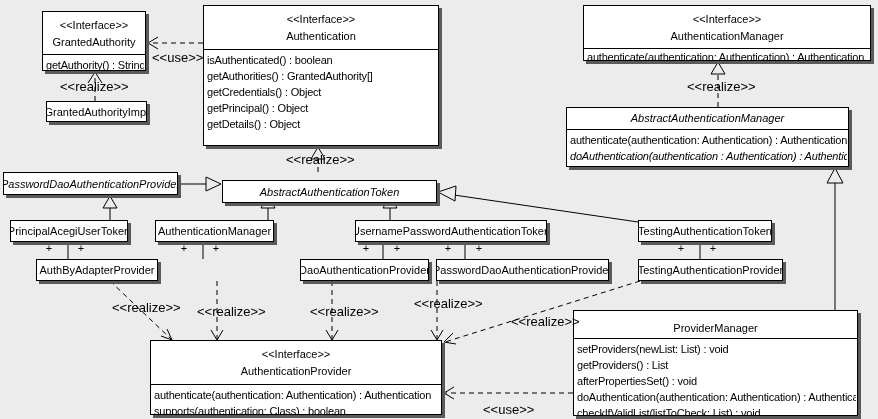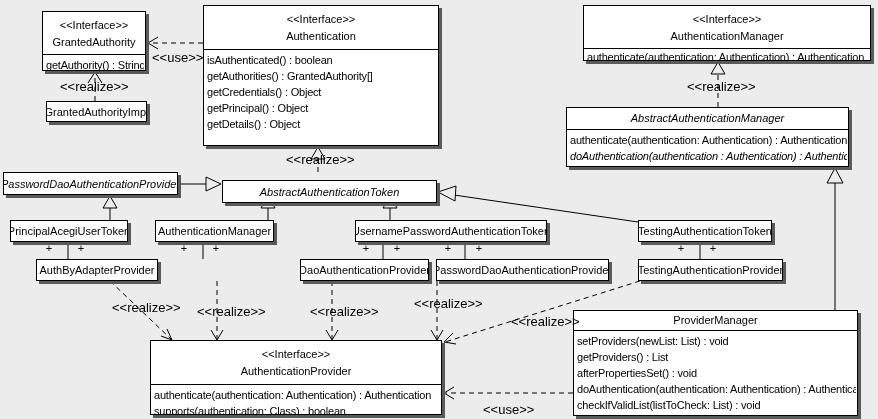--- a/index.html
+++ b/index.html
@@ -219,21 +219,21 @@
       <span class="ln">&lt;&lt;Interface&gt;&gt;</span>
       <span class="ln">AuthenticationProvider</span>
     </div>
     <div class="methods">
       <div class="m">authenticate(authentication: Authentication) : Authentication</div>
       <div class="m">supports(authentication: Class) : boolean</div>
     </div>
   </div>
 
   <div class="cls" style="left:573px;top:310px;width:285px;height:106px;">
-    <div class="hd" style="height:19px;line-height:18px;padding-top:0;">
+    <div class="hd" style="height:19px;line-height:18px;padding-top:8px;">
       <span class="ln">ProviderManager</span>
     </div>
     <div class="methods">
       <div class="m">setProviders(newList: List) : void</div>
       <div class="m">getProviders() : List</div>
       <div class="m">afterPropertiesSet() : void</div>
       <div class="m">doAuthentication(authentication: Authentication) : Authentication</div>
       <div class="m">checkIfValidList(listToCheck: List) : void</div>
     </div>
   </div>

